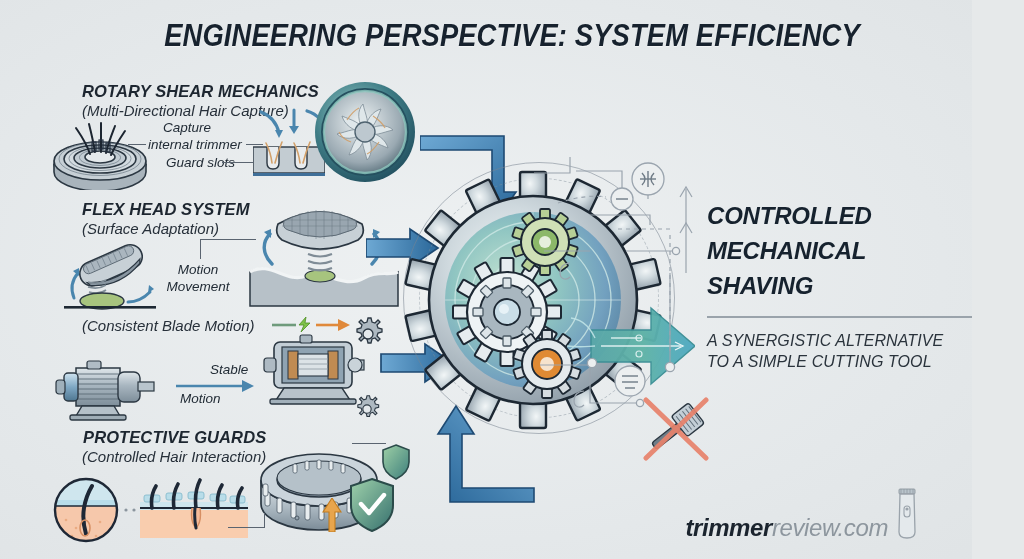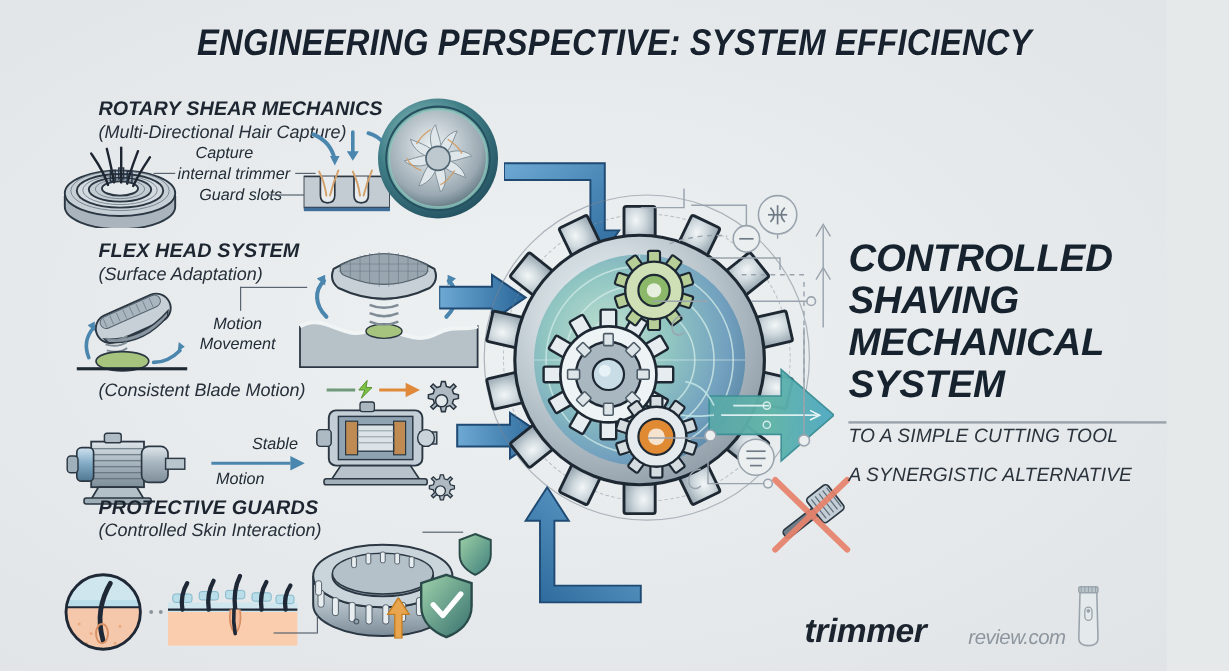--- a/index.html
+++ b/index.html
@@ -51,33 +51,33 @@
   
   #hub { position:absolute; left:395px; top:150px; width:300px; height:300px; }
   .ring {
     position:absolute; border-radius:50%;
     border:1.2px solid rgba(120,132,144,0.55);
   }
   .ring.dash { border-style:dashed; border-color:rgba(130,142,154,0.45); }
   
   #right-col { position:absolute; left:707px; top:198px; width:296px; }
   .rh-line {
-    font-weight:700; font-size:32px; line-height:35px;
+    font-weight:700; font-size:24px; line-height:35px;
     color:#16222e; letter-spacing:-0.2px; text-transform:uppercase;
   }
   #rule { margin-top:13px; height:1.6px; background:#9aa3ab; width:276px; }
   .rs-line {
     font-weight:400; font-size:16px; line-height:21px;
     color:#2a333c; letter-spacing:0.1px; text-transform:uppercase;
     margin-top:12px;
   }
   
   #logo { position:absolute; right:52px; bottom:17px; display:flex; align-items:flex-end; }
-  #logo .lt { font-size:28px; font-weight:700; color:#1b242e; letter-spacing:-0.4px;margin-left:32px; }
-  #logo .lr { font-size:17px; font-weight:400; color:#8d969e; letter-spacing:-0.4px;margin-left:35px; }
+  #logo .lt { font-size:24px; font-weight:700; color:#1b242e; letter-spacing:-0.4px;margin-left:32px; }
+  #logo .lr { font-size:24px; font-weight:400; color:#8d969e; letter-spacing:-0.4px; }
 </style>
 </head>
 <body>
 
 <div id="canvas">
 
   <div id="main-title">ENGINEERING PERSPECTIVE: SYSTEM EFFICIENCY</div>
 
   <div class="block" style="top:82px;">
     <div class="b-head">ROTARY SHEAR MECHANICS</div>
@@ -354,23 +354,23 @@
     <g fill="#aeb9c1" stroke="#2b3742" stroke-width="1.3">
       <path d="M18 2 l3 0 1 4 3 1 3-3 2 2 -3 3 1 3 4 1 0 3 -4 1 -1 3 3 3 -2 2 -3-3 -3 1 -1 4 -3 0 -1-4 -3-1 -3 3 -2-2 3-3 -1-3 -4-1 0-3 4-1 1-3 -3-3 2-2 3 3 3-1 z"></path>
       <circle cx="18" cy="18" r="5" fill="#e3e8eb"></circle>
     </g>
   </svg>
 
   <svg style="position:absolute;left:380px;top:340px;" width="76" height="46" viewBox="0 0 74 46">
     <path d="M0 14 L44 14 L44 4 L72 23 L44 42 L44 32 L0 32 Z" fill="url(#ag2)" stroke="#1e4a73" stroke-width="1.7"></path>
   </svg>
 
-  <div class="block" style="top:414px;">
+  <div class="block" style="top:428px;text-align:right;">
     <div class="b-head">PROTECTIVE GUARDS</div>
-    <div class="b-sub">(Controlled Skin Interaction)</div>
+    <div class="b-sub">(Controlled Hair Interaction)</div>
   </div>
 
   <svg style="position:absolute;left:52px;top:476px;" width="68" height="68" viewBox="0 0 68 68">
     <defs>
         <clipPath id="cc">
           <circle cx="34" cy="34" r="31"></circle>
         </clipPath>
       </defs>
     <g clip-path="url(#cc)">
       <rect x="0" y="0" width="68" height="30" fill="#cfe6ee"></rect>
@@ -702,26 +702,25 @@
       </g>
     </g>
     <g stroke="#e8826b" stroke-width="5" stroke-linecap="round" opacity="0.92">
       <path d="M8 8 L68 66"></path>
         <path d="M68 8 L8 66"></path>
     </g>
   </svg>
 
   <div id="right-col">
     <div class="rh-line">CONTROLLED</div>
+    <div class="rh-line">MECHANICAL</div>
     <div class="rh-line">SHAVING</div>
-    <div class="rh-line">MECHANICAL</div>
-    <div class="rh-line">SYSTEM</div>
     <div id="rule"></div>
+    <div class="rs-line">A SYNERGISTIC ALTERNATIVE</div>
     <div class="rs-line" style="margin-top:0;">TO A SIMPLE CUTTING TOOL</div>
-    <div class="rs-line">A SYNERGISTIC ALTERNATIVE</div>
   </div>
 
   <div id="logo">
     <span class="lt">trimmer</span>
     <span class="lr">review.com</span>
     <svg style="margin-left:6px;margin-bottom:2px;" width="26" height="52" viewBox="0 0 26 52">
       <rect x="5" y="1" width="16" height="5" rx="1" fill="#b9c4cb" stroke="#8d969e" stroke-width="0.9"></rect>
       <g stroke="#8d969e" stroke-width="0.7">
         <path d="M7 1 L7 6"></path>
           <path d="M10 1 L10 6"></path>

